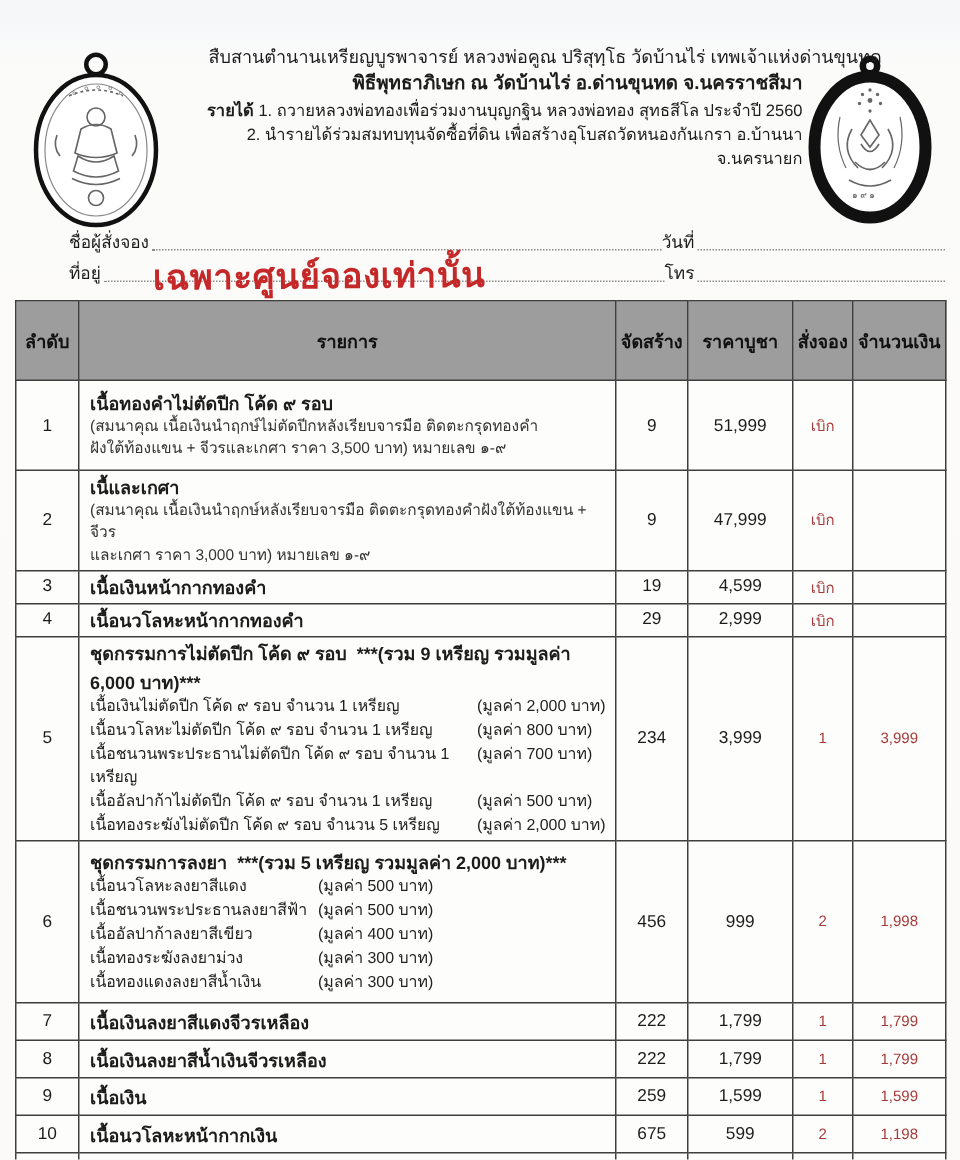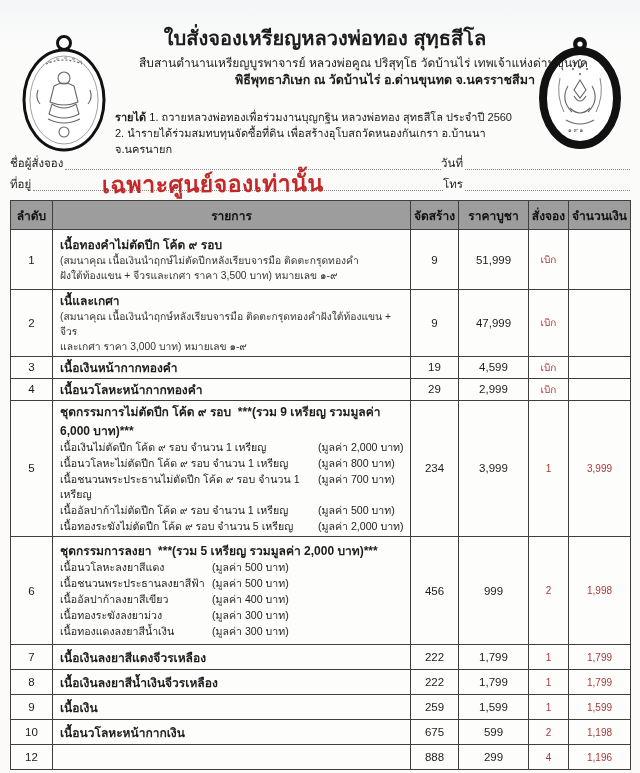--- a/index.html
+++ b/index.html
@@ -14,46 +14,46 @@
   
   .header{position:relative;height:150px;}
   .medal{position:absolute;top:34px;}
   .medal.left{left:18px;}
   .medal.right{right:18px;}
   .head-text{position:absolute;left:115px;right:105px;top:26px;text-align:center;}
   .title1{font-size:20px;font-weight:bold;line-height:1.25;}
   .title2{font-size:19px;font-weight:bold;line-height:1.3;}
   .sub1{font-size:12px;font-weight:normal;margin-top:4px;line-height:1.4;white-space:nowrap;margin-left:24px;}
   .sub2{font-size:12.5px;font-weight:bold;line-height:1.4;text-align:right;}
-  .income{font-size:11px;margin-top:21px;line-height:1.45;text-align:left;}
+  .income{font-size:11px;margin-top:3px;line-height:1.45;text-align:right;}
   .income .lbl{font-weight:bold;}
 
   
   .formarea{position:absolute;left:10px;right:10px;top:152px;font-size:11.5px;}
-  .fline{display:flex;align-items:center;height:21px;}
+  .fline{display:flex;align-items:flex-start;height:21px;margin-left:36px;}
   .fline .lbl{white-space:nowrap;padding-right:2px;}
   .dots{flex:1;border-bottom:1.5px dotted #8a8a8a;height:14px;min-width:30px;}
   .dots.short{flex:0 0 165px;}
   .stamp{
     position:absolute;left:92px;top:14px;
     font-size:23px;font-weight:bold;color:#c52828;
     letter-spacing:0.5px;transform:rotate(-0.5deg);
   }
 
   
   table{
     position:absolute;left:10px;top:200px;width:620px;
     border-collapse:collapse;table-layout:fixed;background:#fdfdfc;
   }
   col.c-no{width:42px;} col.c-name{width:358px;} col.c-made{width:48px;}
   col.c-price{width:70px;} col.c-order{width:40px;} col.c-amount{width:62px;}
   th,td{border:1.6px solid #3f3f3f;padding:1px 4px;vertical-align:middle;}
   thead th{
     background:#9d9d9d;color:#111;font-size:12px;font-weight:bold;
-    height:24px;padding:2px 2px;
+    height:24px;padding:14px 2px;
   }
   td{font-size:11.5px;}
   td.no,td.made,td.price,td.order,td.amount{text-align:center;}
   td.name{padding-left:7px;}
   .rowname{font-size:12px;font-weight:bold;}
   .desc{font-size:10.3px;color:#333;line-height:1.45;}
   .subitem{display:flex;font-size:10.6px;line-height:1.5;color:#222;}
   tr.kind-wide .subitem .si-t{flex:0 0 258px;}
   tr.kind-narrow .subitem .si-t{flex:0 0 152px;}
   .red{color:#a63a3a;}
@@ -113,21 +113,20 @@
           <path d="M28 86 q14 8 28 0"></path>
           <path d="M22 44 q-4 18 4 34 M62 44 q4 18 -4 34" stroke-width="0.8"></path>
         </g>
         <g fill="#555" font-size="6">
           <text x="30" y="98">๑ ๙ ๑</text>
         </g>
       </svg>
     </div>
 
     <div class="head-text">
-      <div class="title1">ใบสั่งจองเหรียญหลวงพ่อทอง สุทฺธสีโล</div>
       <div class="sub1">สืบสานตำนานเหรียญบูรพาจารย์ หลวงพ่อคูณ ปริสุทฺโธ วัดบ้านไร่ เทพเจ้าแห่งด่านขุนทด</div>
       <div class="sub2">พิธีพุทธาภิเษก ณ วัดบ้านไร่ อ.ด่านขุนทด จ.นครราชสีมา</div>
       <div class="income">
         <span class="lbl">รายได้</span>
         <span>1. ถวายหลวงพ่อทองเพื่อร่วมงานบุญกฐิน หลวงพ่อทอง สุทธสีโล ประจำปี 2560</span><br>
         <span>2. นำรายได้ร่วมสมทบทุนจัดซื้อที่ดิน เพื่อสร้างอุโบสถวัดหนองกันเกรา อ.บ้านนา จ.นครนายก</span>
       </div>
     </div>
   </div>
 

